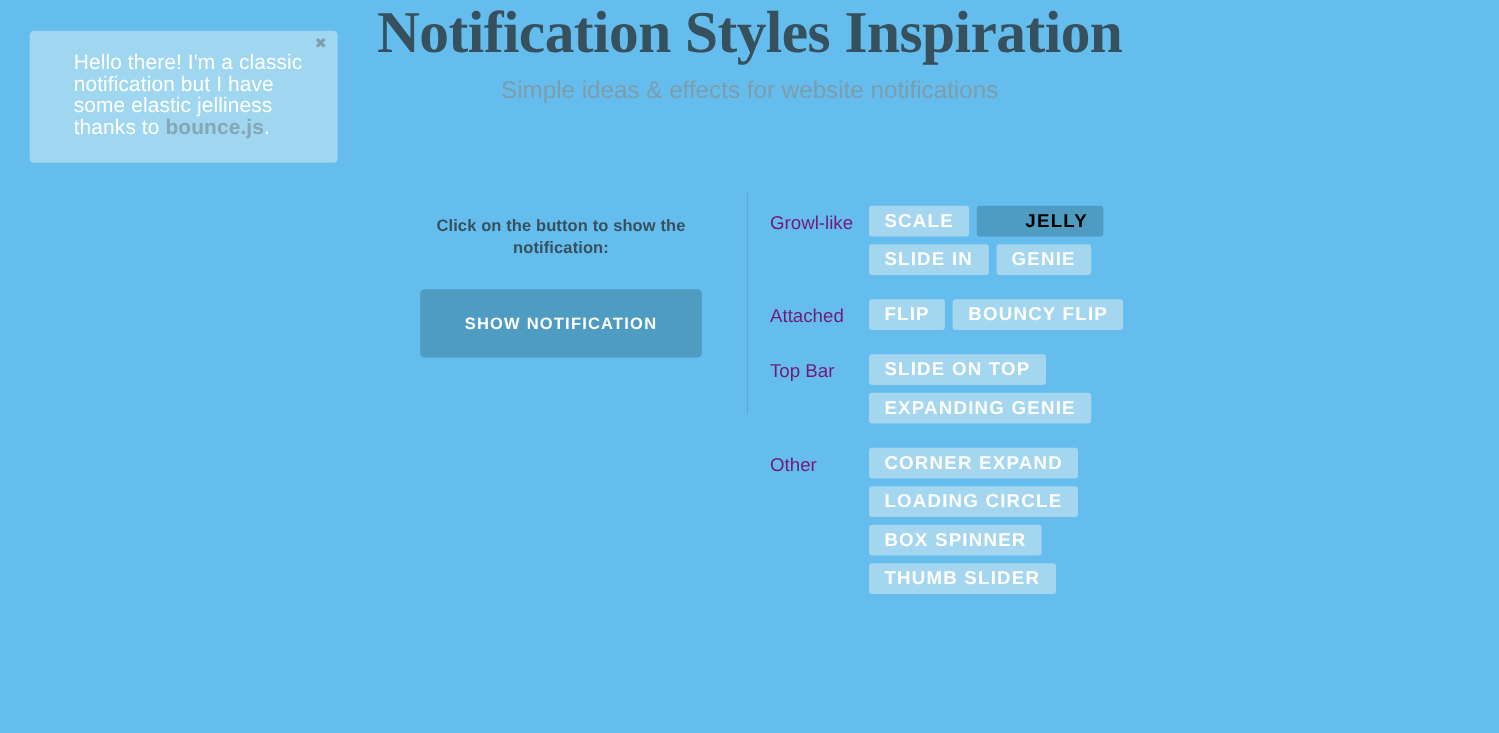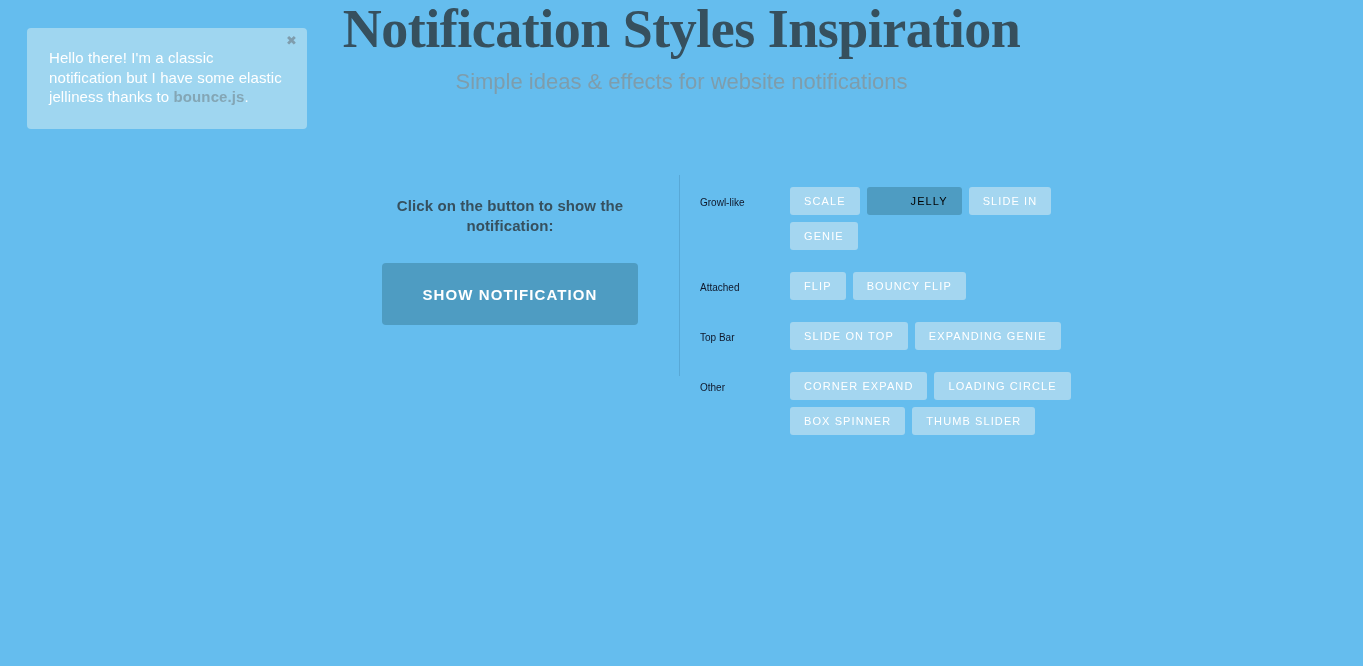--- a/index.html
+++ b/index.html
@@ -21,25 +21,26 @@
     left: 27px;
     top: 28px;
     width: 280px;
     box-sizing: border-box;
     background: #9fd6f0;
     border-radius: 4px;
     padding: 20px 22px 22px 22px;
     color: #ffffff;
   }
   .notification-message {
-    font-size: 15px;
+    font-size: 19px;
     line-height: 19.5px;
     color: #ffffff;
     font-family: "Liberation Sans", sans-serif;
     letter-spacing: 0.1px;
+    margin-left: 18px;
   }
   .notification-message .inline-link {
     color: #84a6b5;
     font-weight: bold;
     text-decoration: none;
   }
   .notification-close {
     position: absolute;
     right: 10px;
     top: 6px;
@@ -140,40 +141,40 @@
   }
   .option-row {
     display: flex;
     align-items: flex-start;
     margin-bottom: 10px;
   }
   .option-label {
     width: 90px;
     flex: 0 0 90px;
     padding-top: 20px;
-    font-size: 10px;
-    color: #0f172a;
+    font-size: 17px;
+    color: #701a75;
     line-height: 15px;
     font-family: "Liberation Sans", sans-serif;
   }
   .option-buttons {
     flex: 1 1 auto;
     display: flex;
     flex-wrap: wrap;
     gap: 7px;
     padding-top: 12px;
     max-width: 300px;
   }
   .opt-btn {
     background: #a4d6f0;
     border: none;
     border-radius: 3px;
     color: #ffffff;
-    font-size: 11px;
-    font-weight: normal;
+    font-size: 17px;
+    font-weight: bold;
     letter-spacing: 1.1px;
     padding: 0 14px;
     height: 28px;
     line-height: 28px;
     font-family: "Liberation Sans", sans-serif;
     cursor: pointer;
     white-space: nowrap;
   }
   .opt-btn.is-selected {
     background: #4e9cc2;

